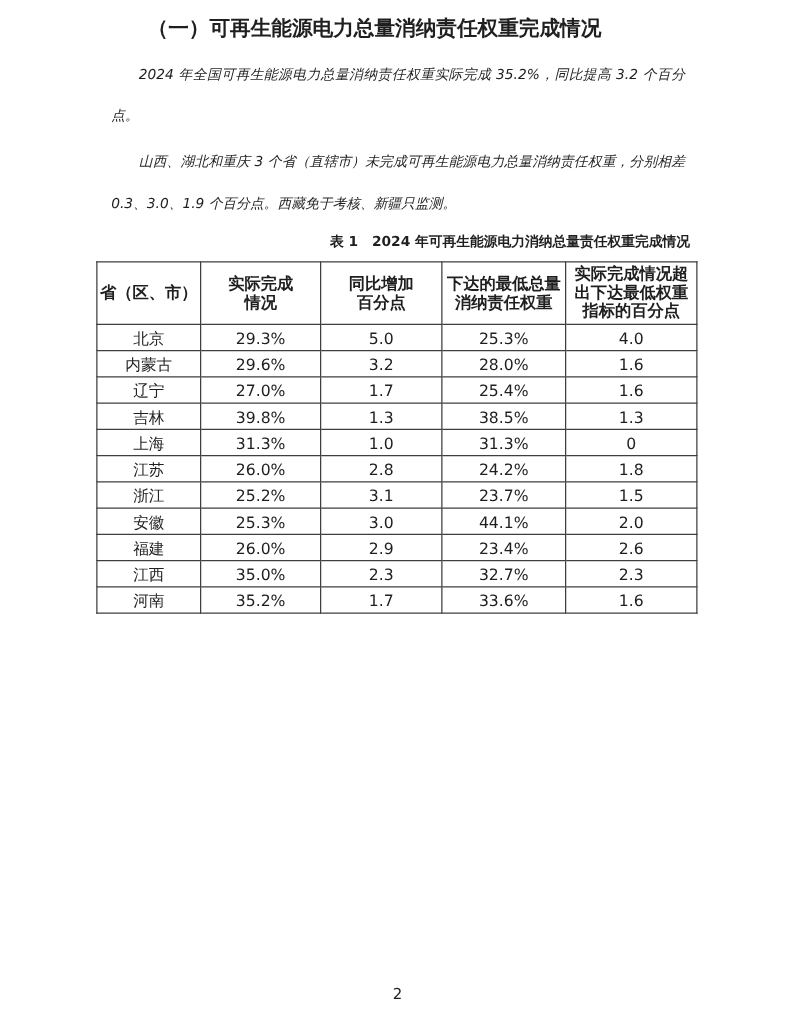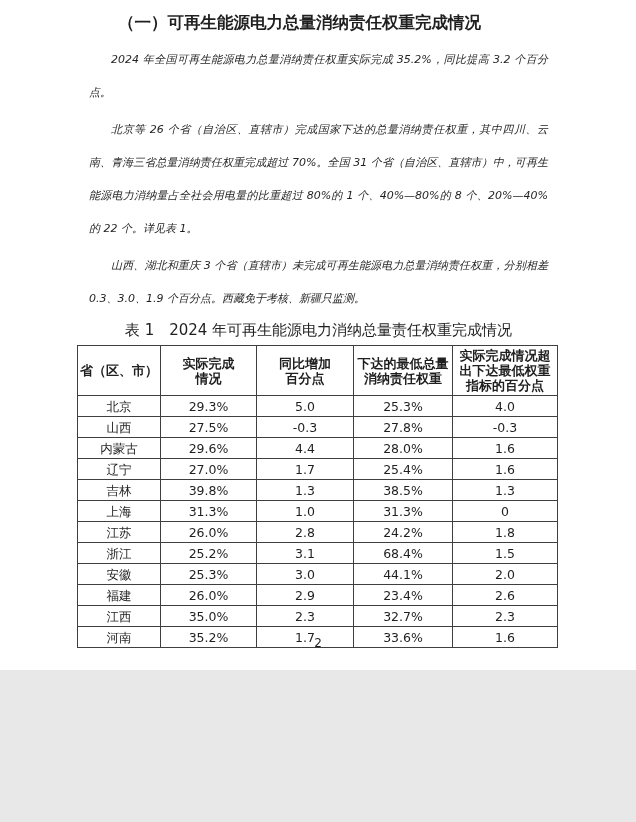--- a/index.html
+++ b/index.html
@@ -1,19 +1,19 @@
 <!DOCTYPE html>
 <html><head>
 <meta charset="utf-8">
 <style>
   html, body { margin: 0; padding: 0; background: #e8e8e8; }
   .page {
     position: relative;
     width: 636px;
-    height: 670px;
+    height: 822px;
     margin: 0 auto;
     background: #ffffff;
     font-family: "DejaVu Sans", "Liberation Sans", sans-serif;
     color: #1f1f1f;
     overflow: hidden;
   }
   .content {
     position: absolute;
     left: 85px;
     top: 6px;
@@ -31,24 +31,24 @@
     margin: 4px;
     font-size: 11px;
     font-weight: 400;
     line-height: 33px;
     text-indent: 2em;
     text-align: justify;
     font-style: italic;
   }
   .table-title {
     margin: 2px 0 4px 0;
-    font-size: 15px;
-    font-weight: 400;
+    font-size: 11px;
+    font-weight: 700;
     line-height: 22px;
-    text-align: center;
+    text-align: right;
     white-space: pre;
   }
   table.data-table {
     border-collapse: collapse;
     table-layout: fixed;
     width: 480px;
     margin-left: -8px;
   }
   .data-table th, .data-table td {
     border: 1px solid #3f3f3f;
@@ -84,21 +84,20 @@
     color: #1f1f1f;
   }
 </style>
 </head>
 <body>
 
 <div class="page">
   <div class="content">
     <p class="section-heading">（一）可再生能源电力总量消纳责任权重完成情况</p>
     <p class="para">2024 年全国可再生能源电力总量消纳责任权重实际完成 35.2%，同比提高 3.2 个百分点。</p>
-    <p class="para">北京等 26 个省（自治区、直辖市）完成国家下达的总量消纳责任权重，其中四川、云南、青海三省总量消纳责任权重完成超过 70%。全国 31 个省（自治区、直辖市）中，可再生能源电力消纳量占全社会用电量的比重超过 80%的 1 个、40%—80%的 8 个、20%—40%的 22 个。详见表 1。</p>
     <p class="para">山西、湖北和重庆 3 个省（直辖市）未完成可再生能源电力总量消纳责任权重，分别相差 0.3、3.0、1.9 个百分点。西藏免于考核、新疆只监测。</p>
     <p class="table-title">表 1　2024 年可再生能源电力消纳总量责任权重完成情况</p>
     <table class="data-table">
       <colgroup>
           <col>
           <col>
           <col>
           <col>
           <col>
         </colgroup>
@@ -118,30 +117,23 @@
       </thead>
       <tbody>
           <tr>
             <td>北京</td>
             <td>29.3%</td>
             <td>5.0</td>
             <td>25.3%</td>
             <td>4.0</td>
           </tr>
           <tr>
-            <td>山西</td>
-            <td>27.5%</td>
-            <td>-0.3</td>
-            <td>27.8%</td>
-            <td>-0.3</td>
-          </tr>
-          <tr>
             <td>内蒙古</td>
             <td>29.6%</td>
-            <td>4.4</td>
+            <td>3.2</td>
             <td>28.0%</td>
             <td>1.6</td>
           </tr>
           <tr>
             <td>辽宁</td>
             <td>27.0%</td>
             <td>1.7</td>
             <td>25.4%</td>
             <td>1.6</td>
           </tr>
@@ -163,21 +155,21 @@
             <td>江苏</td>
             <td>26.0%</td>
             <td>2.8</td>
             <td>24.2%</td>
             <td>1.8</td>
           </tr>
           <tr>
             <td>浙江</td>
             <td>25.2%</td>
             <td>3.1</td>
-            <td>68.4%</td>
+            <td>23.7%</td>
             <td>1.5</td>
           </tr>
           <tr>
             <td>安徽</td>
             <td>25.3%</td>
             <td>3.0</td>
             <td>44.1%</td>
             <td>2.0</td>
           </tr>
           <tr>

